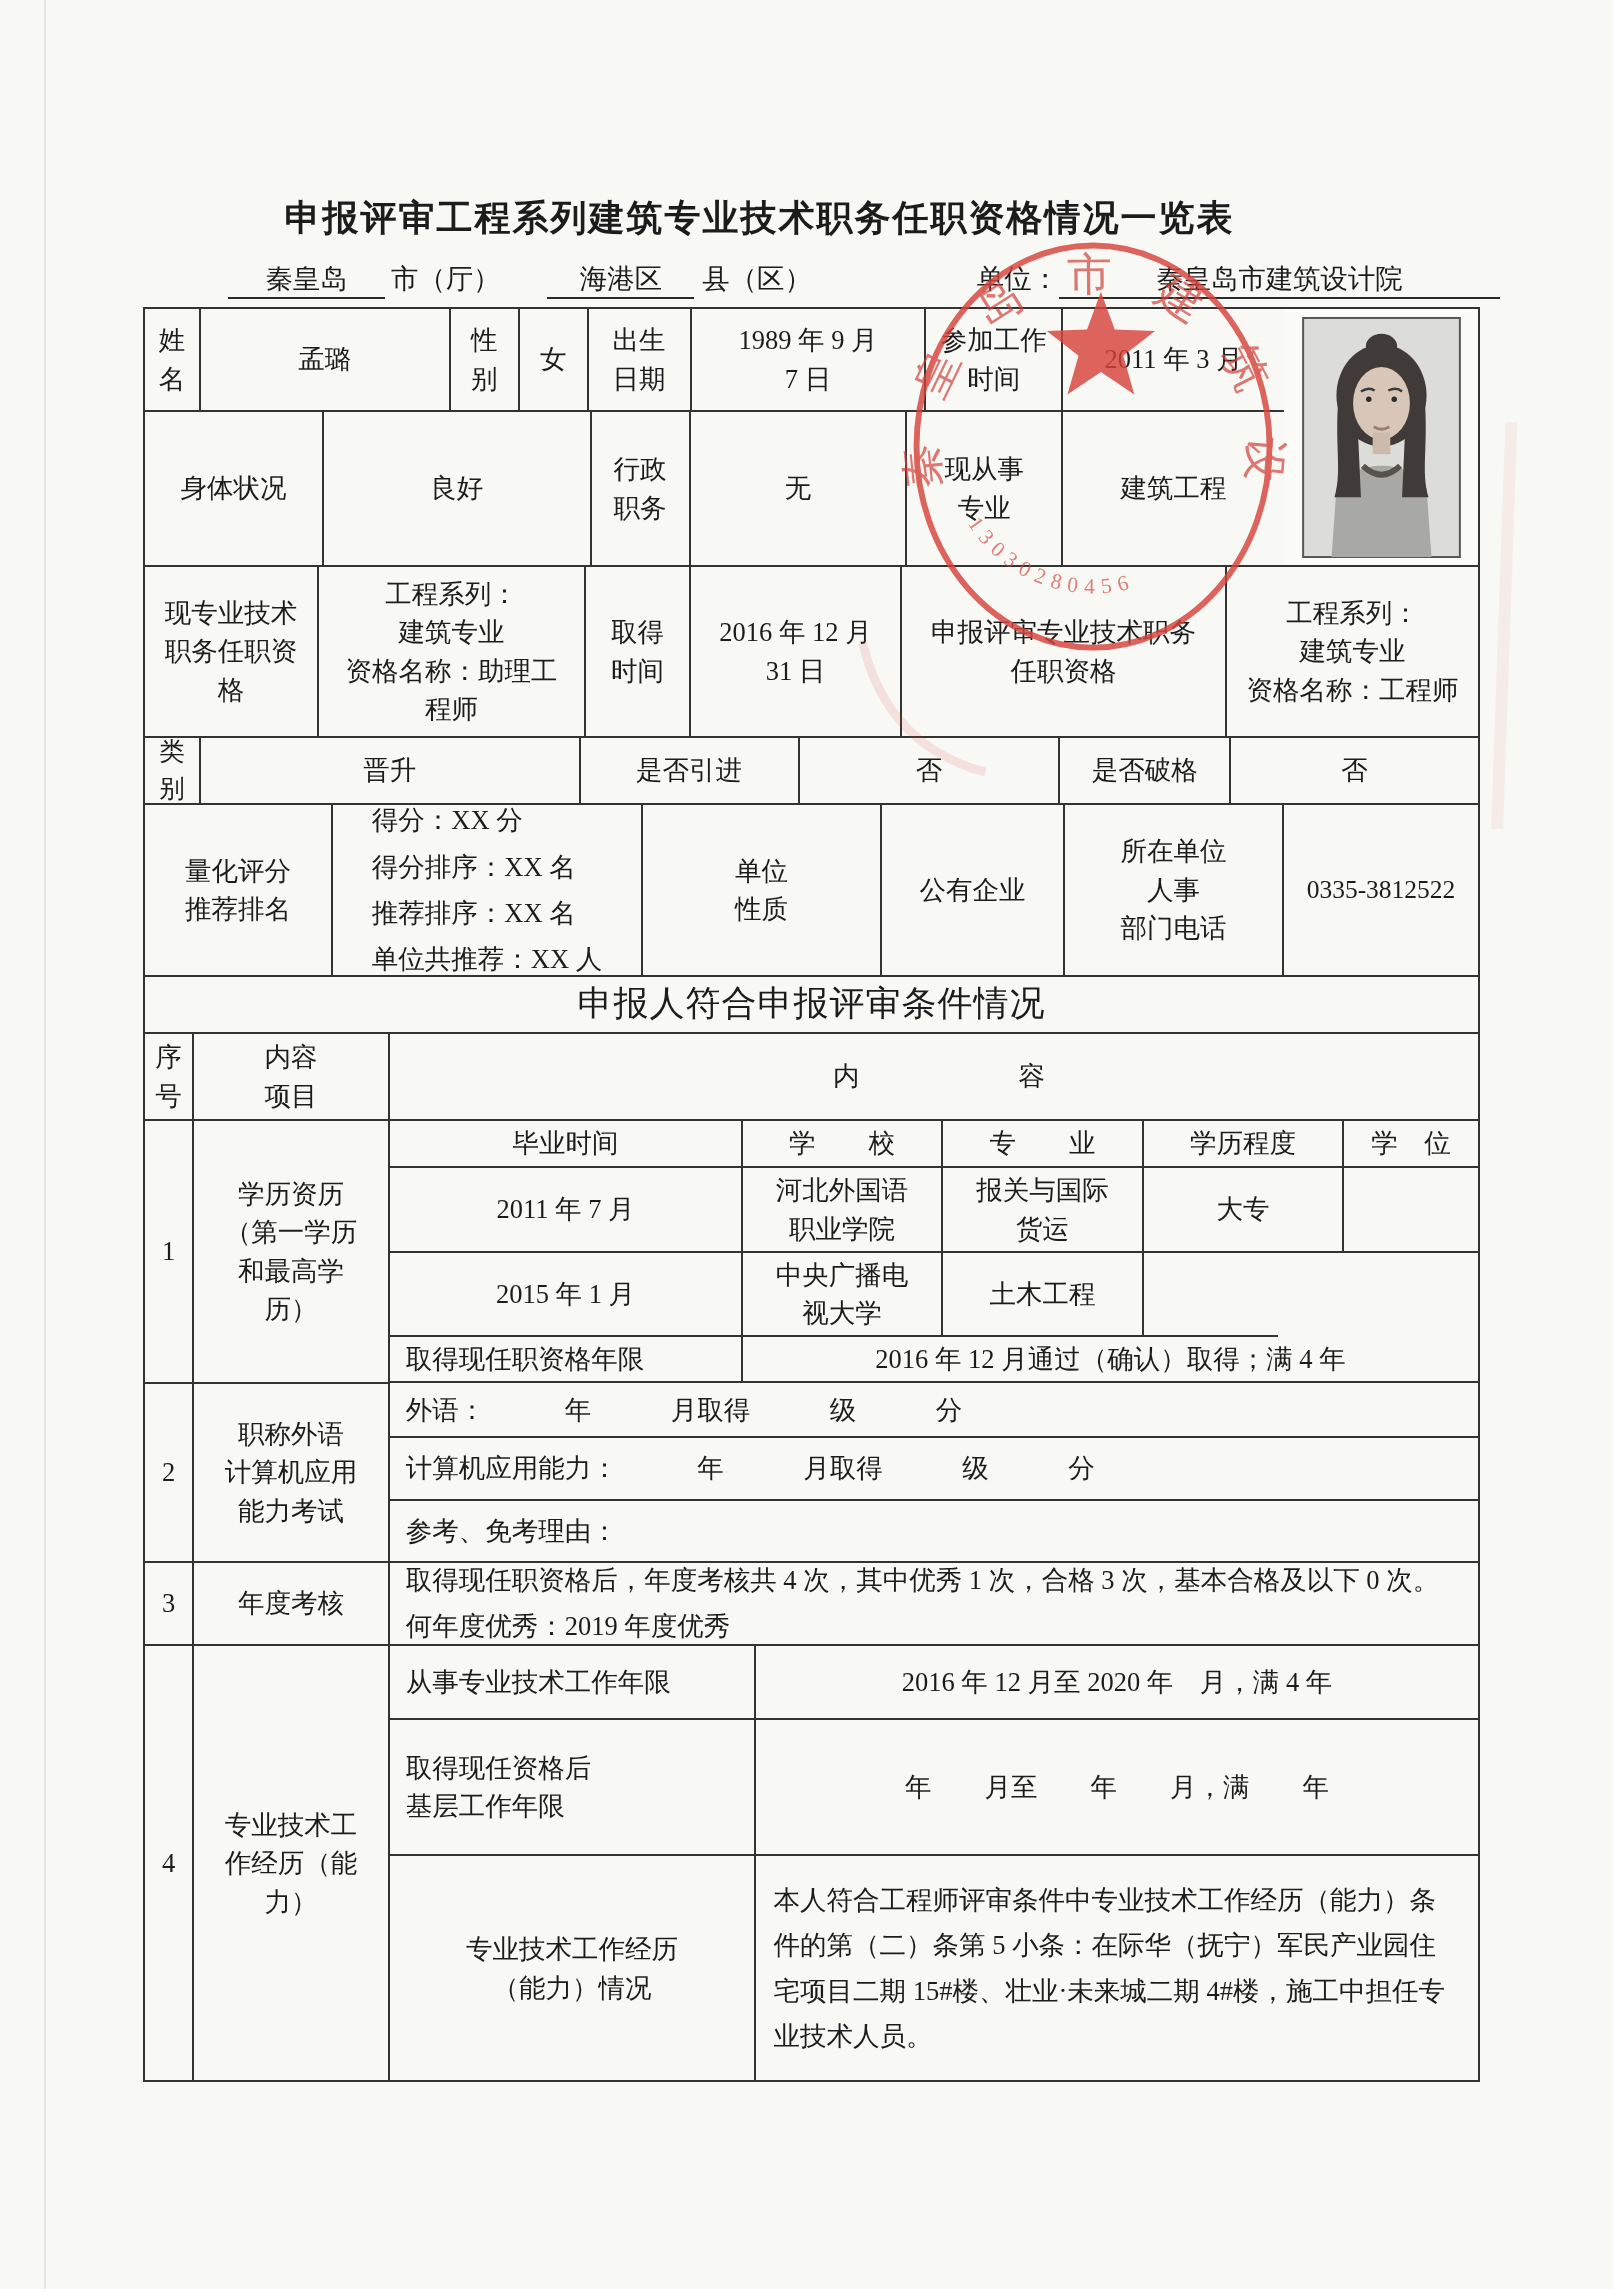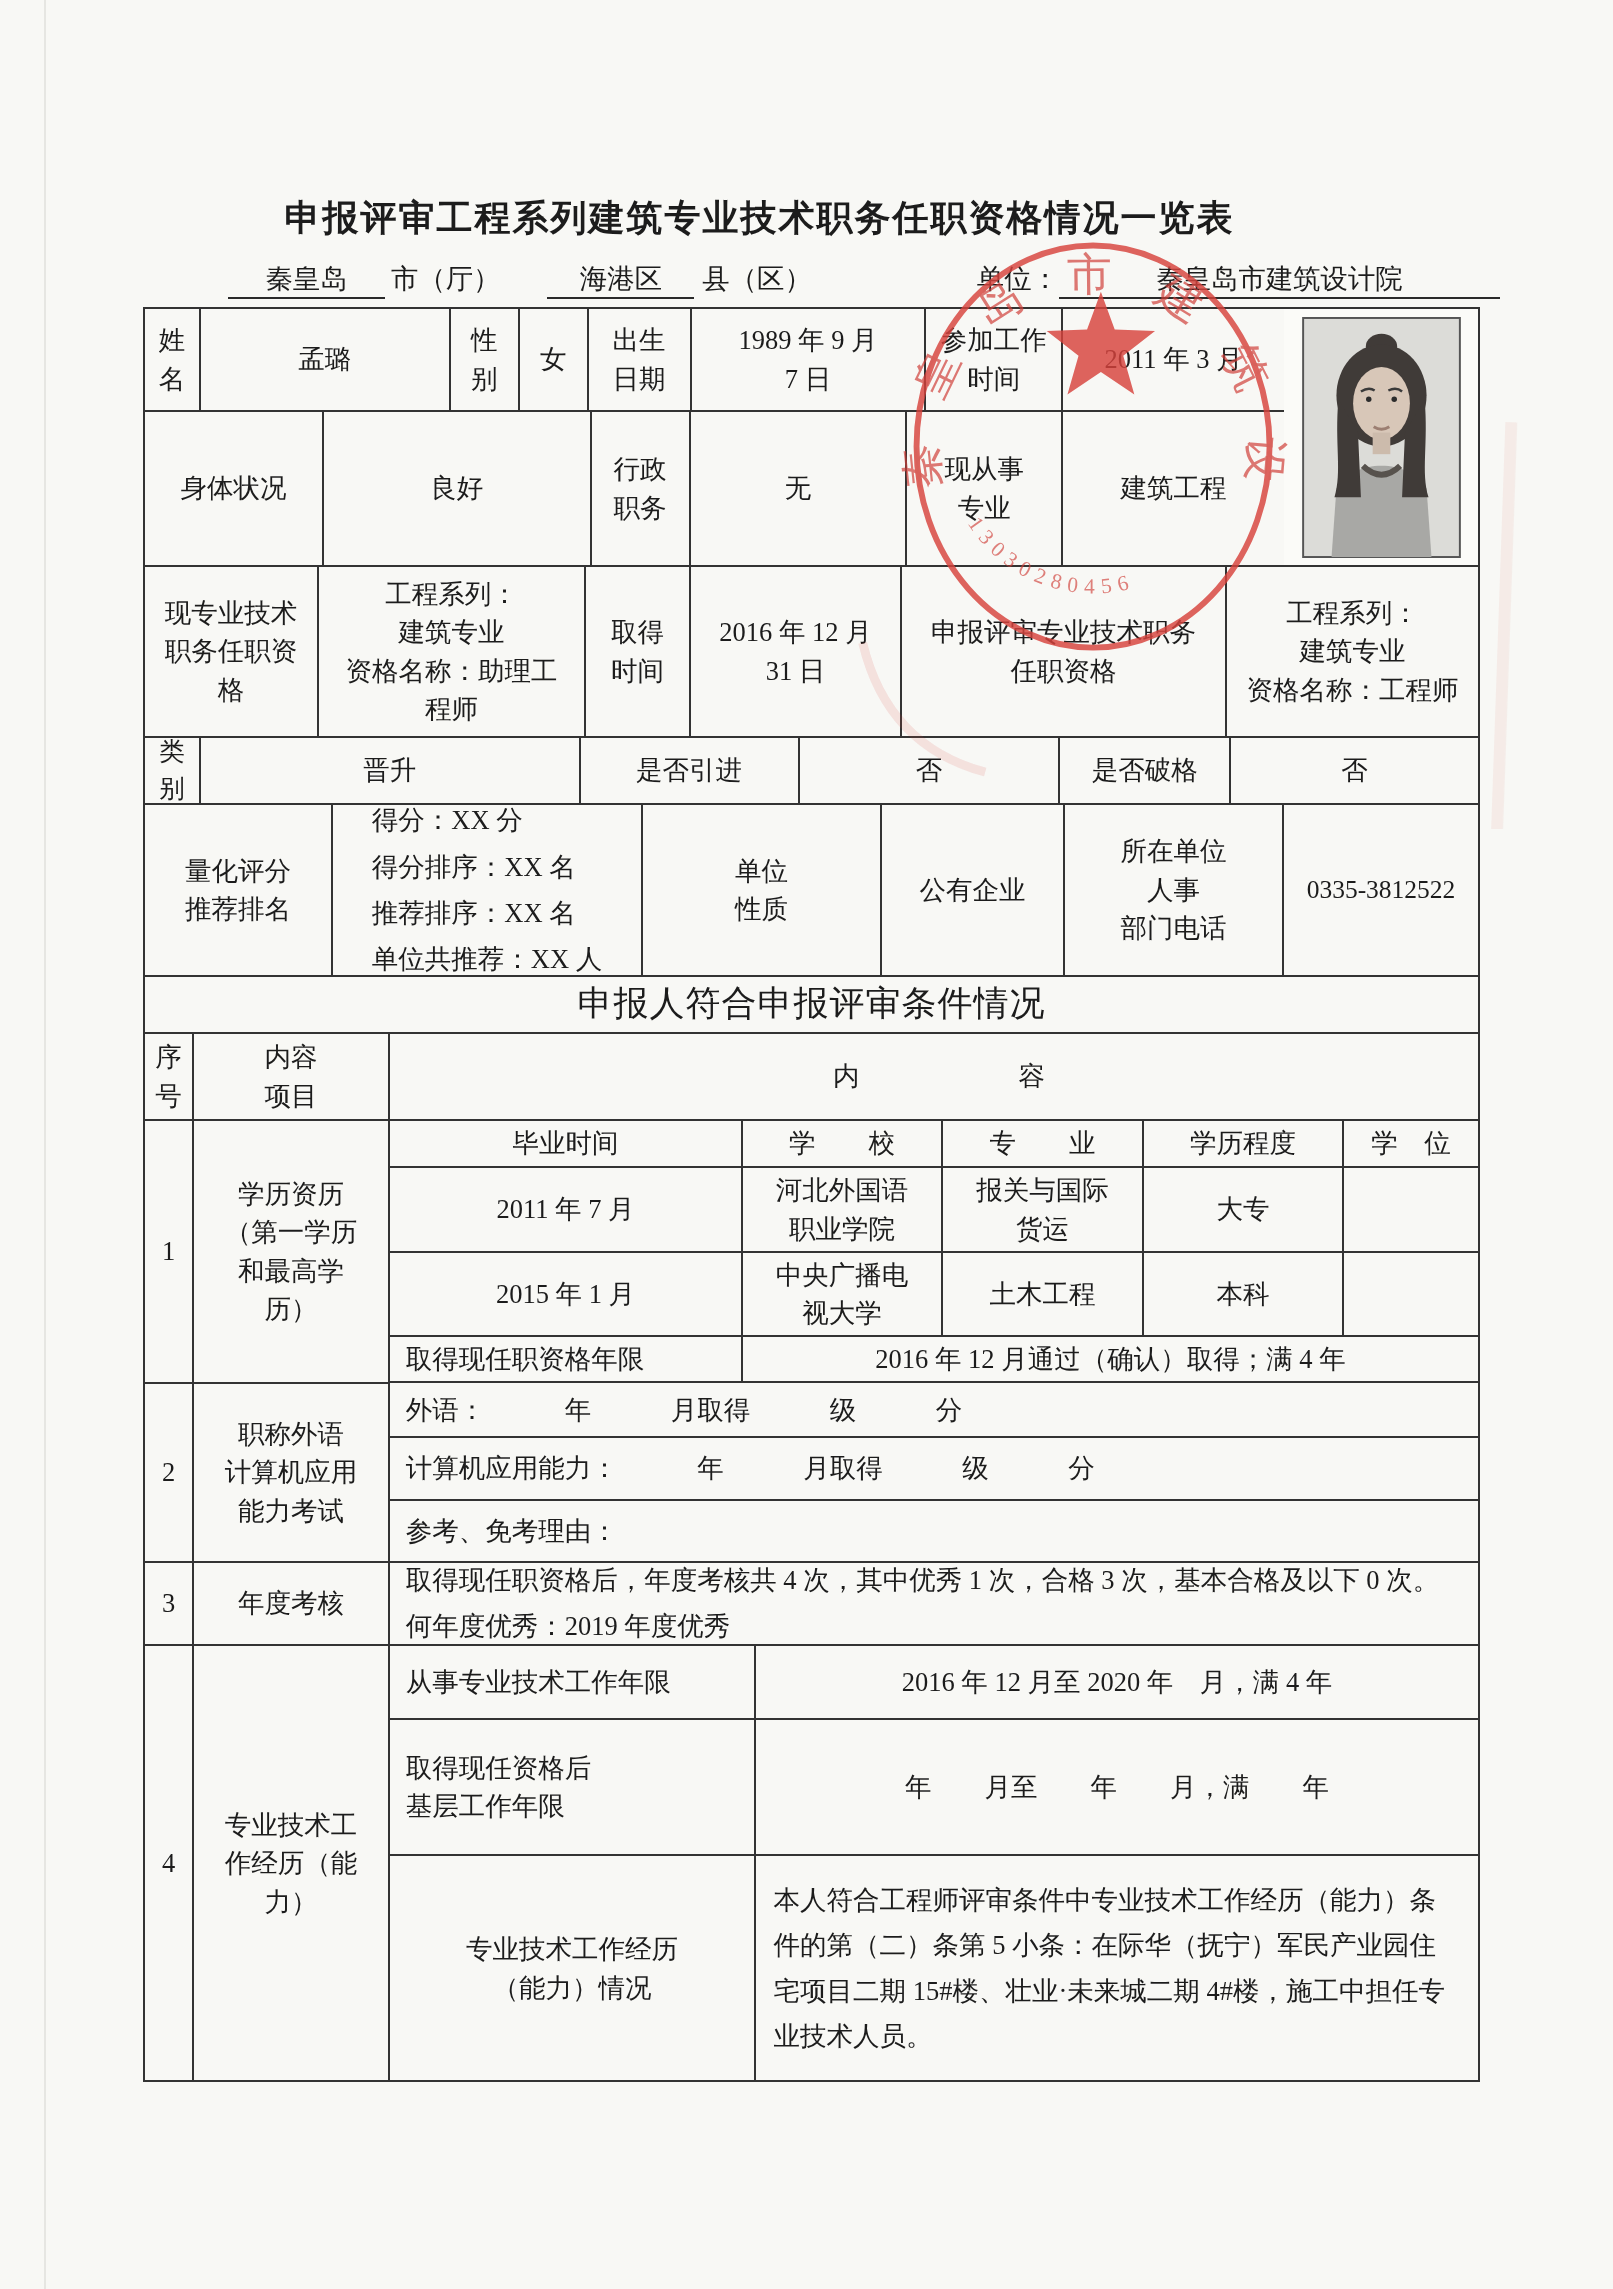--- a/index.html
+++ b/index.html
@@ -186,21 +186,20 @@
         <div class="c" style="width:201px;">报关与国际
 货运</div>
         <div class="c" style="width:200px;">大专</div>
         <div class="c nr" style="width:134px;"></div>
       </div>
       <div class="r" style="height:84px;">
         <div class="c" style="width:353px;">2015 年 1 月</div>
         <div class="c" style="width:200px;">中央广播电
 视大学</div>
         <div class="c" style="width:201px;">土木工程</div>
-        <div class="c" style="width:200px;">本科</div>
         <div class="c nr" style="width:134px;"></div>
       </div>
       <div class="r" style="height:46px;">
         <div class="c left pad" style="width:353px;">取得现任职资格年限</div>
         <div class="c nr" style="width:735px;">2016 年 12 月通过（确认）取得；满 4 年</div>
       </div>
     </div>
   </div>
 
   <div class="r" style="height:179px;">

